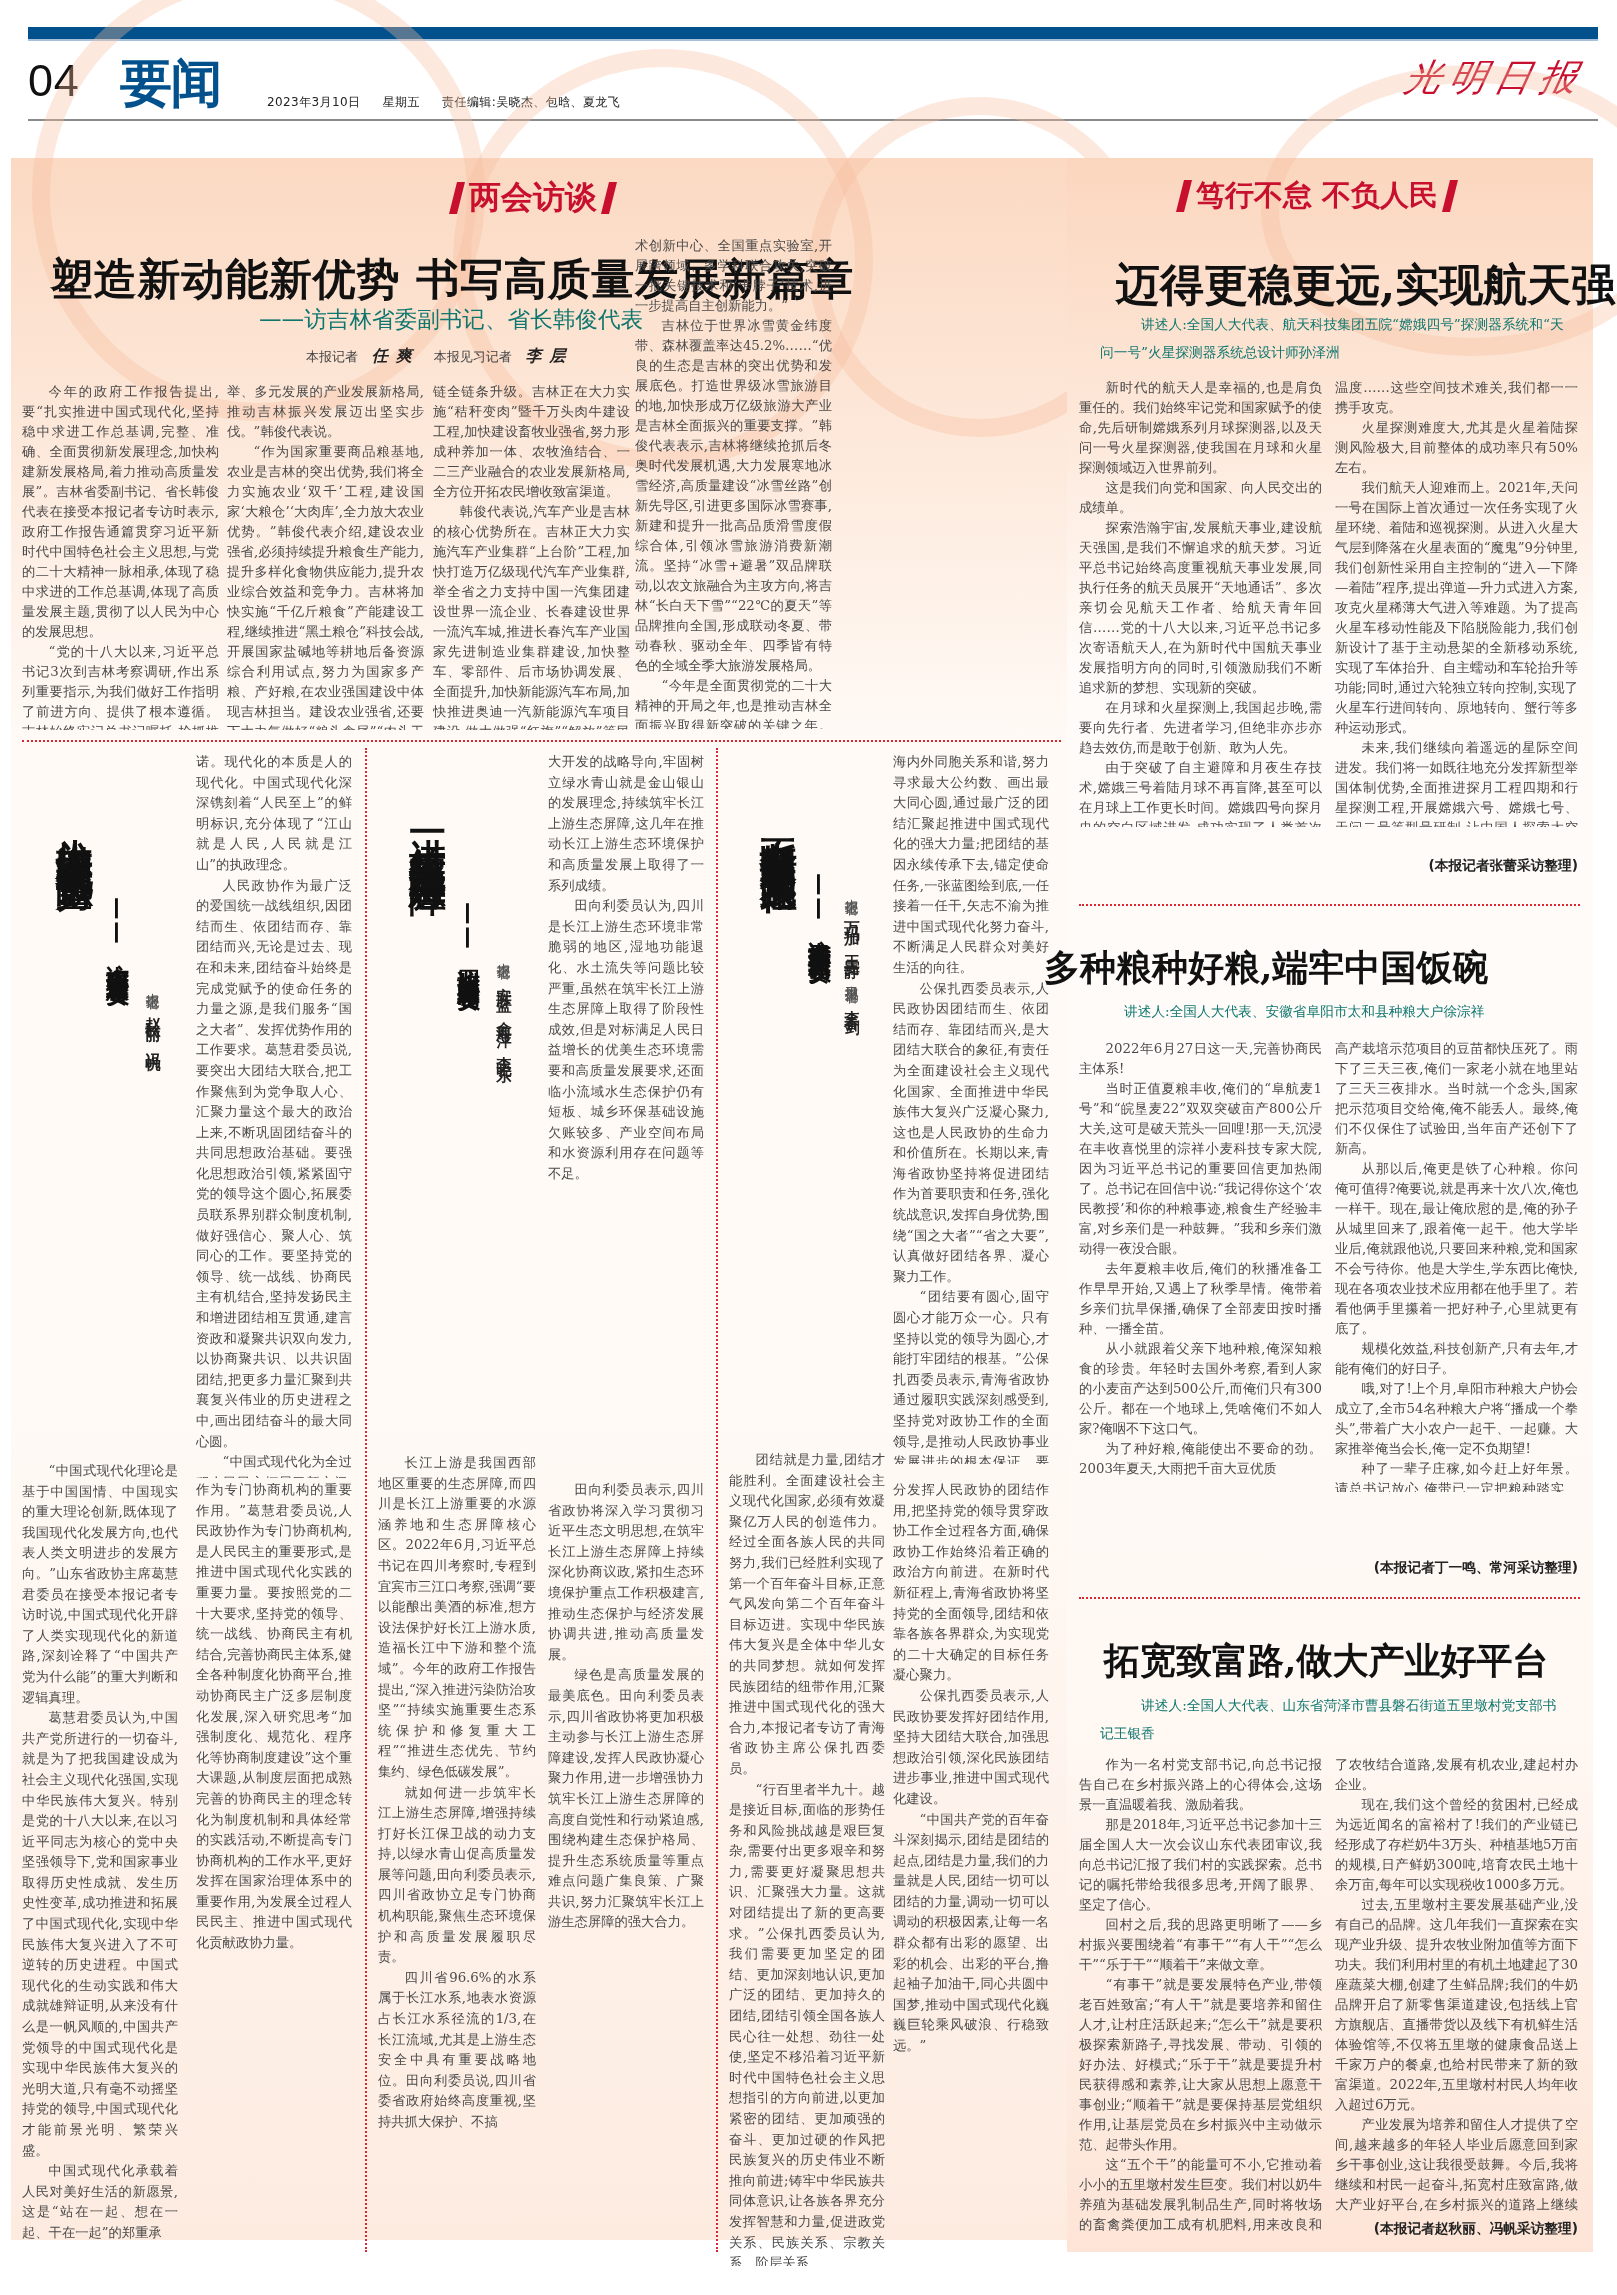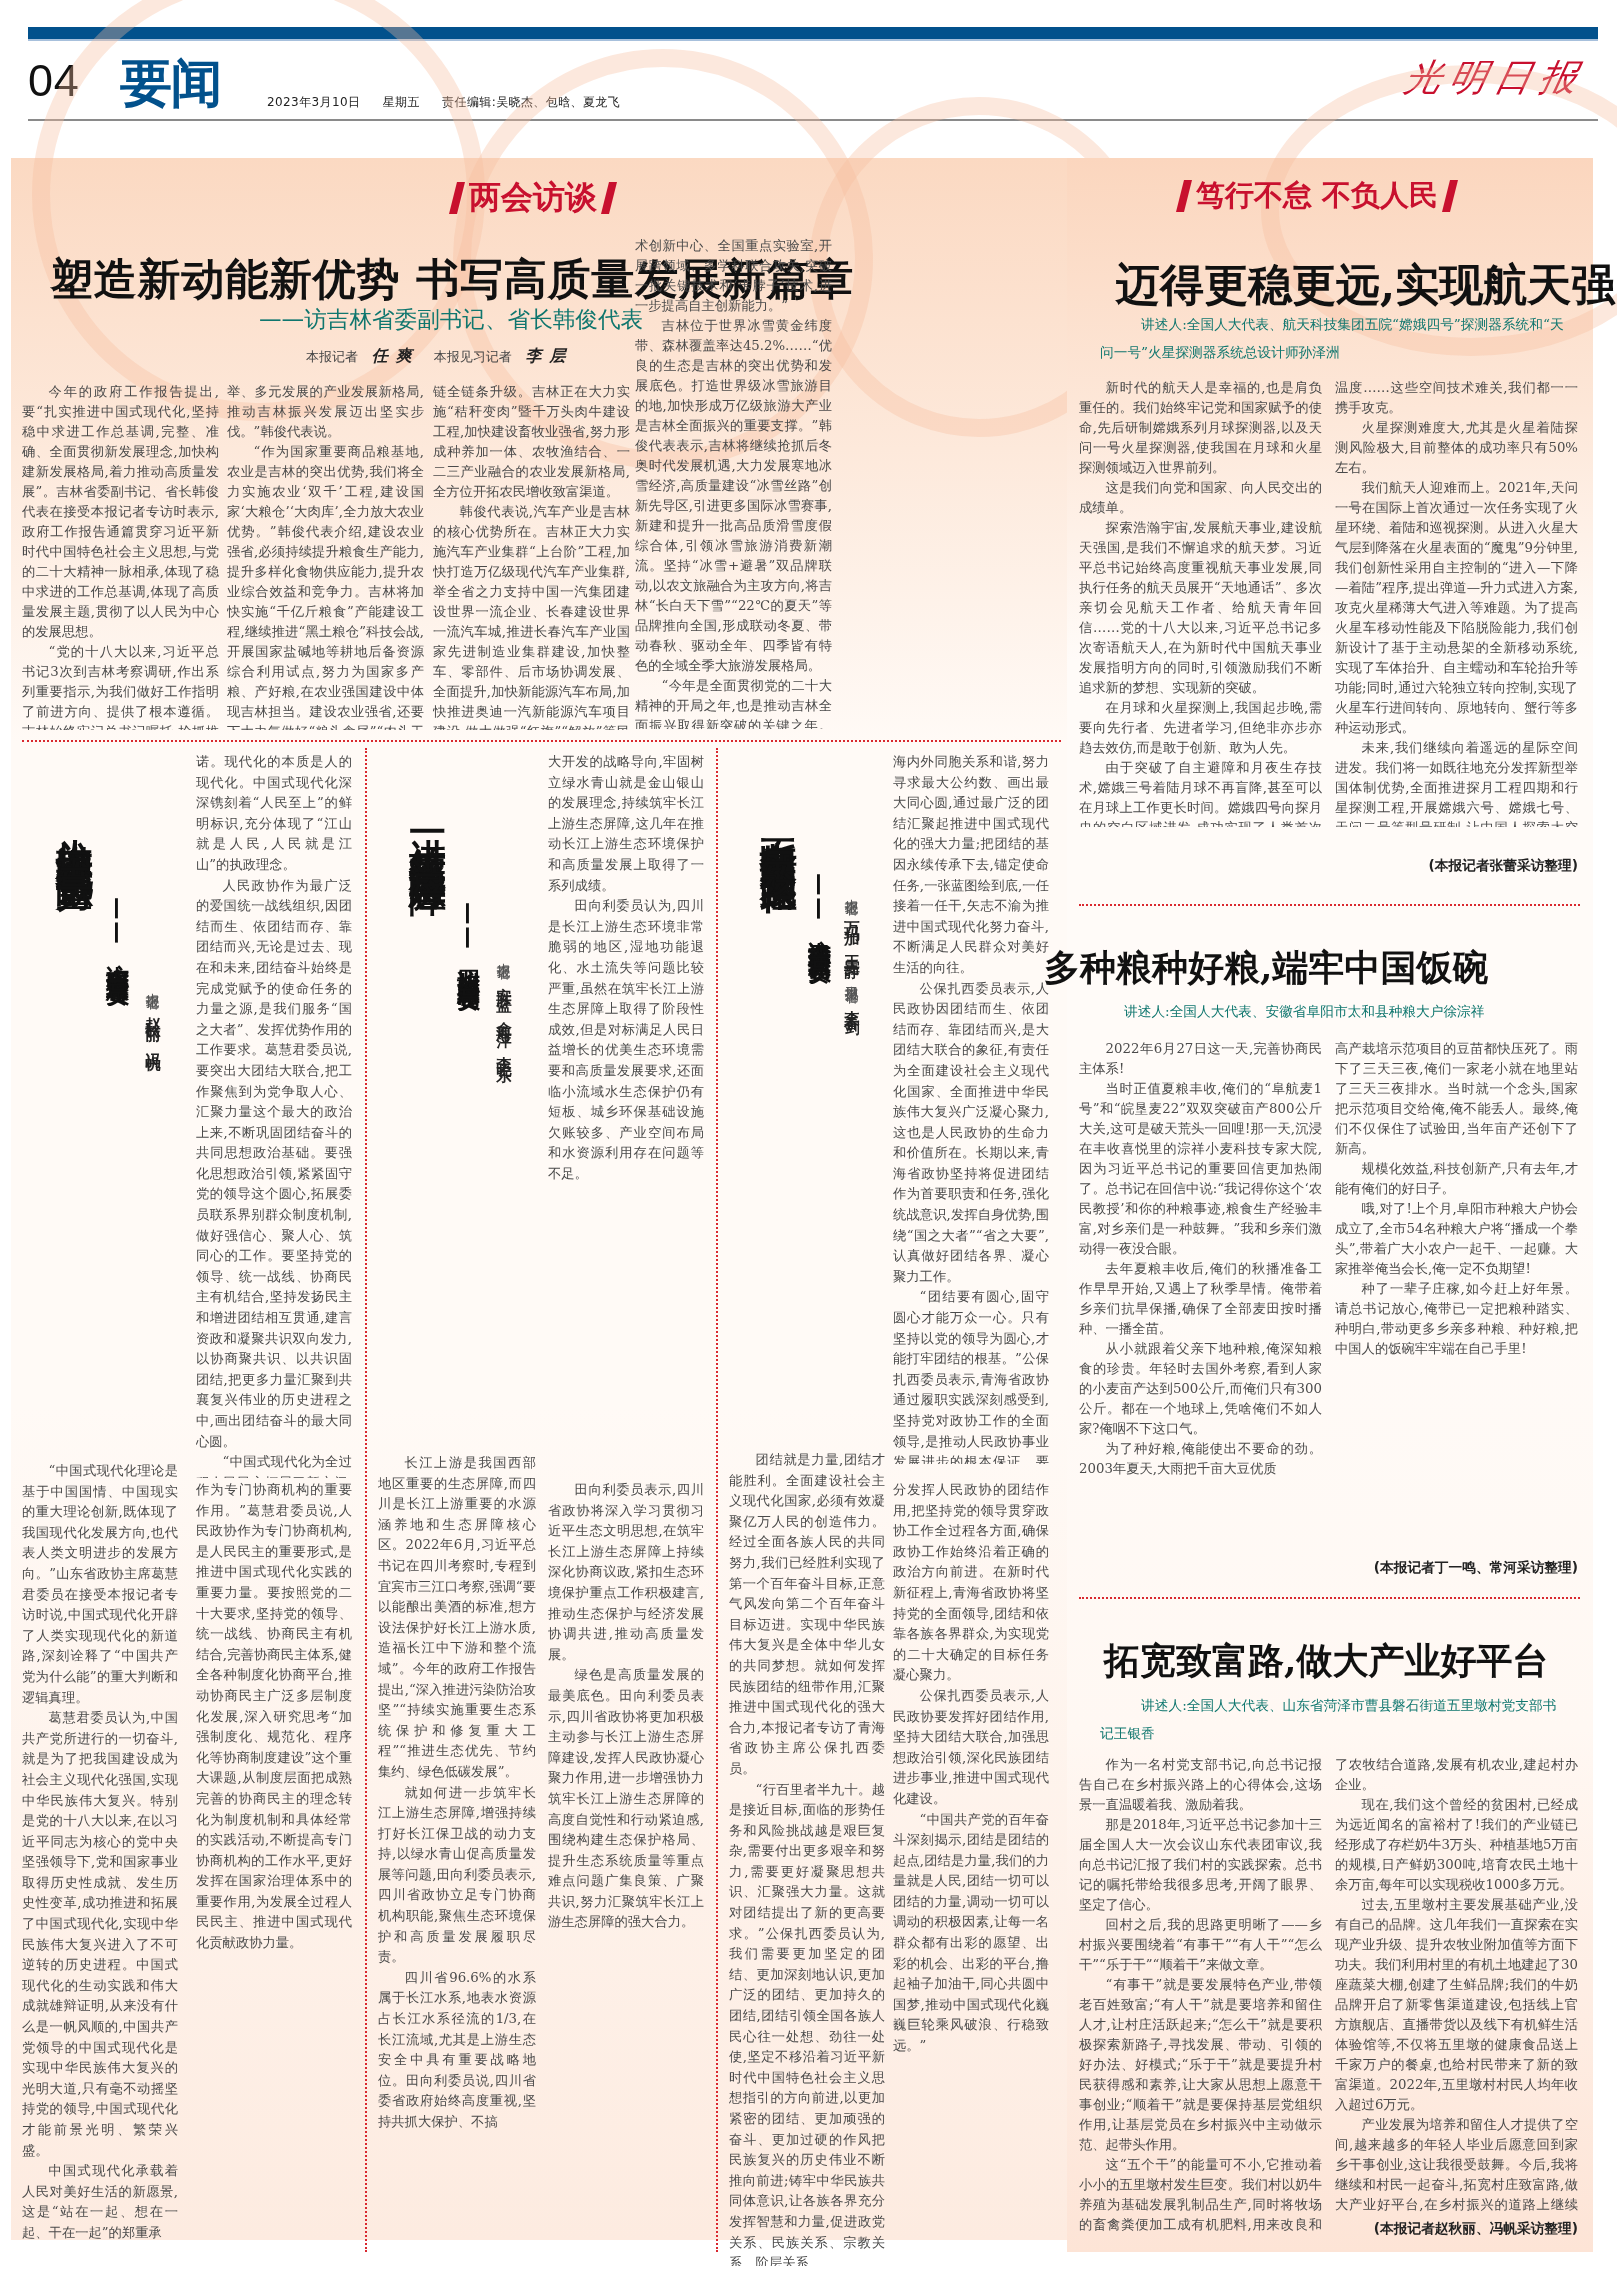--- a/index.html
+++ b/index.html
@@ -205,20 +205,21 @@
 <div class="subhead" style="left:1124px;top:1003px;font-size:13.7px;font-family:'DejaVu Serif',serif;">讲述人:全国人大代表、安徽省阜阳市太和县种粮大户徐淙祥</div>
 <div class="body-col" style="left:1079px;top:1039px;width:243px;height:437px;">
   <p>2022年6月27日这一天,完善协商民主体系!</p>
   <p>当时正值夏粮丰收,俺们的“阜航麦1号”和“皖垦麦22”双双突破亩产800公斤大关,这可是破天荒头一回哩!那一天,沉浸在丰收喜悦里的淙祥小麦科技专家大院,因为习近平总书记的重要回信更加热闹了。总书记在回信中说:“我记得你这个‘农民教授’和你的种粮事迹,粮食生产经验丰富,对乡亲们是一种鼓舞。”我和乡亲们激动得一夜没合眼。</p>
   <p>去年夏粮丰收后,俺们的秋播准备工作早早开始,又遇上了秋季旱情。俺带着乡亲们抗旱保播,确保了全部麦田按时播种、一播全苗。</p>
   <p>从小就跟着父亲下地种粮,俺深知粮食的珍贵。年轻时去国外考察,看到人家的小麦亩产达到500公斤,而俺们只有300公斤。都在一个地球上,凭啥俺们不如人家?俺咽不下这口气。</p>
   <p>为了种好粮,俺能使出不要命的劲。2003年夏天,大雨把千亩大豆优质</p>
 </div>
 <div class="body-col" style="left:1335px;top:1039px;width:243px;height:453px;">
   <p style="text-indent:0">高产栽培示范项目的豆苗都快压死了。雨下了三天三夜,俺们一家老小就在地里站了三天三夜排水。当时就一个念头,国家把示范项目交给俺,俺不能丢人。最终,俺们不仅保住了试验田,当年亩产还创下了新高。</p>
+  <p>从那以后,俺更是铁了心种粮。你问俺可值得?俺要说,就是再来十次八次,俺也一样干。现在,最让俺欣慰的是,俺的孙子从城里回来了,跟着俺一起干。他大学毕业后,俺就跟他说,只要回来种粮,党和国家不会亏待你。他是大学生,学东西比俺快,现在各项农业技术应用都在他手里了。若看他俩手里攥着一把好种子,心里就更有底了。</p>
   <p>规模化效益,科技创新产,只有去年,才能有俺们的好日子。</p>
   <p>哦,对了!上个月,阜阳市种粮大户协会成立了,全市54名种粮大户将“播成一个拳头”,带着广大小农户一起干、一起赚。大家推举俺当会长,俺一定不负期望!</p>
   <p>种了一辈子庄稼,如今赶上好年景。请总书记放心,俺带已一定把粮种踏实、种明白,带动更多乡亲多种粮、种好粮,把中国人的饭碗牢牢端在自己手里!</p>
 </div>
 <div class="credit" style="position:absolute;left:1310px;top:1559px;width:268px;font-size:13.7px;">(本报记者丁一鸣、常河采访整理)</div>
 <div class="dot-h" style="left:1079px;top:1597px;width:501px;"></div>
 
 <div class="headline" style="left:1104px;top:1637px;font-size:36px;">拓宽致富路,做大产业好平台</div>
 <div class="subhead" style="left:1100px;top:1692px;width:469px;font-size:13.7px;line-height:27.5px;white-space:normal;text-indent:3em;font-family:'DejaVu Serif',serif;">讲述人:全国人大代表、山东省菏泽市曹县磐石街道五里墩村党支部书记王银香</div>
 <div class="body-col" style="left:1079px;top:1755px;width:243px;height:477px;">

